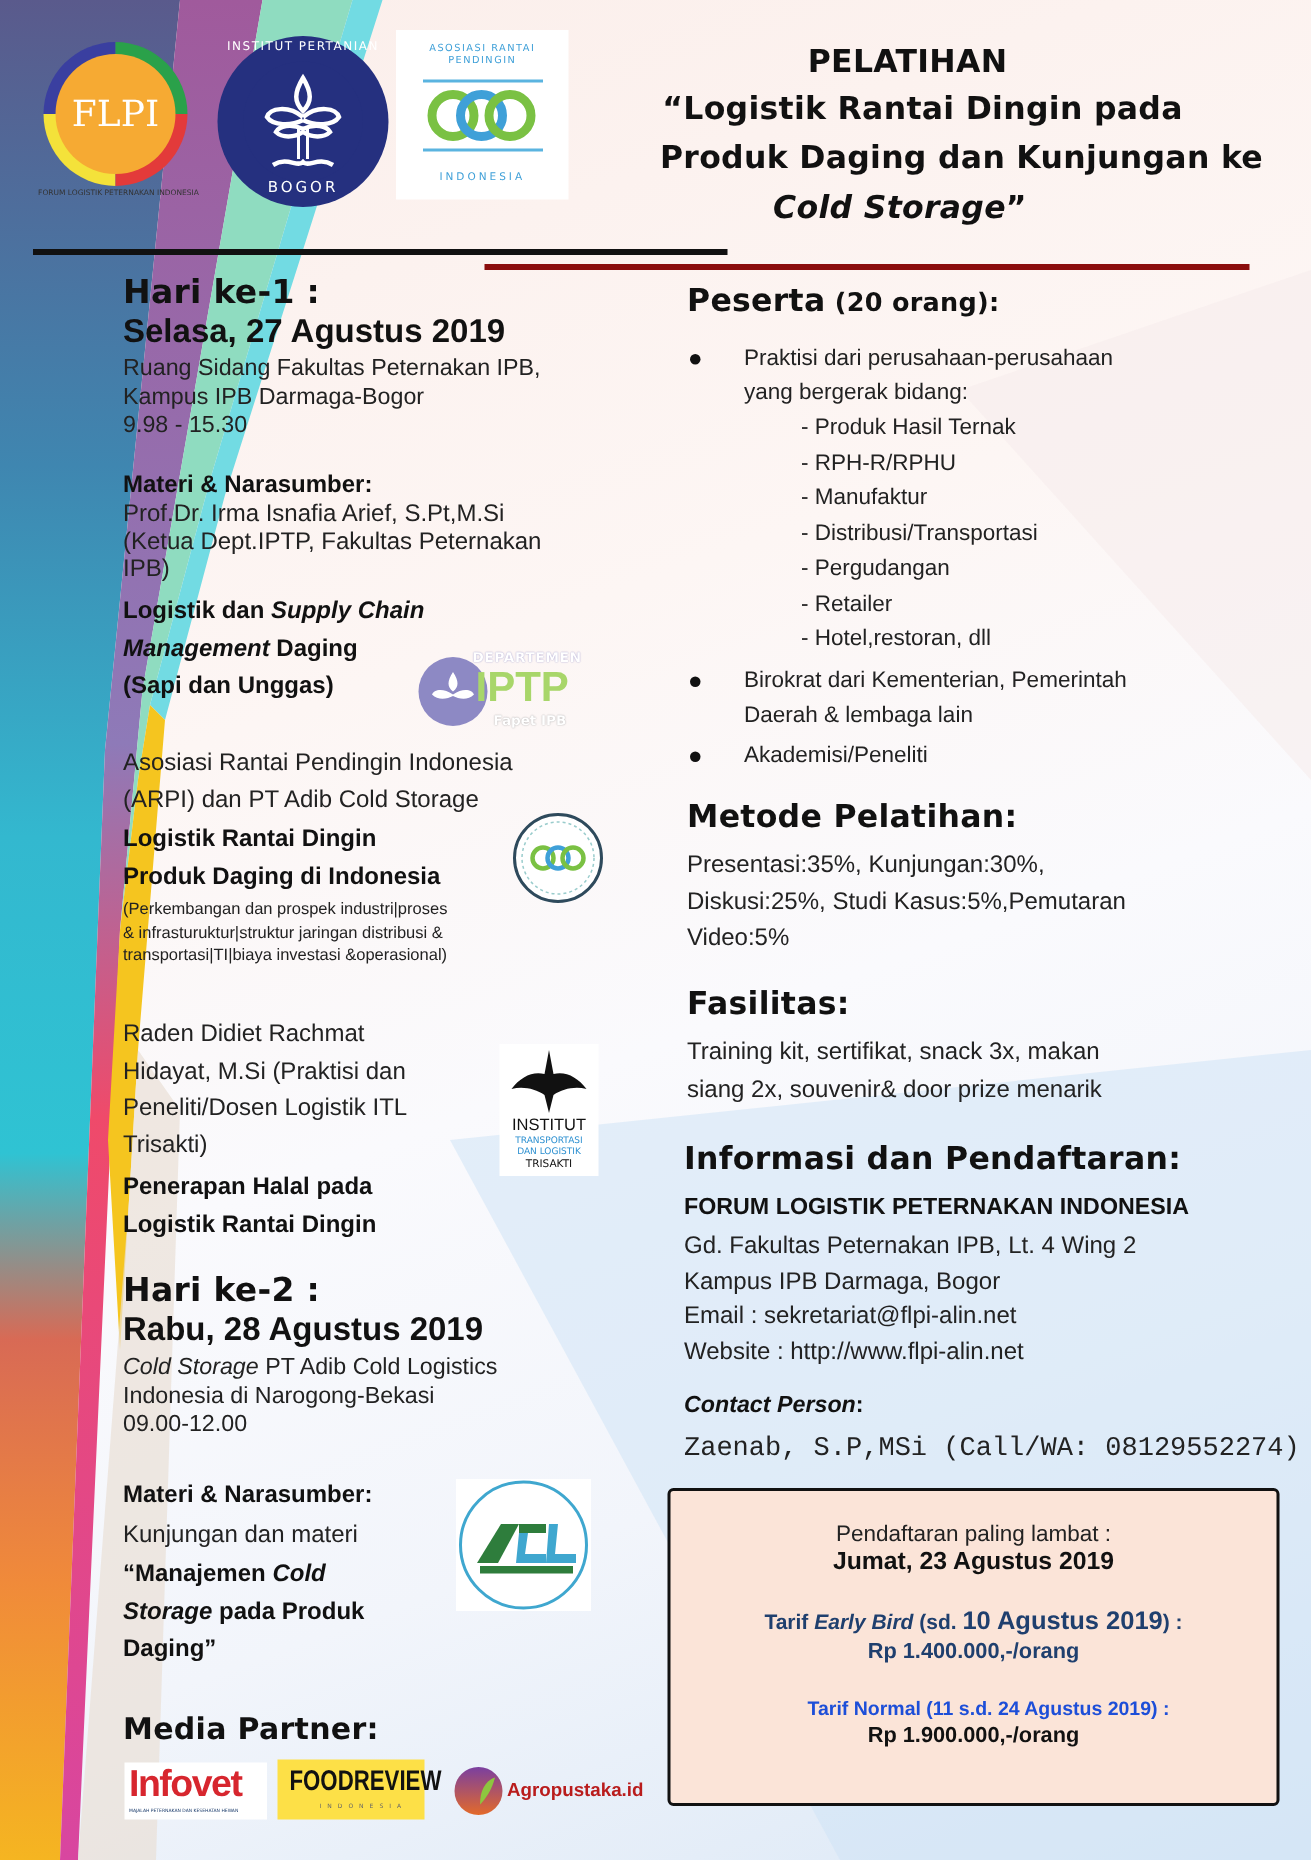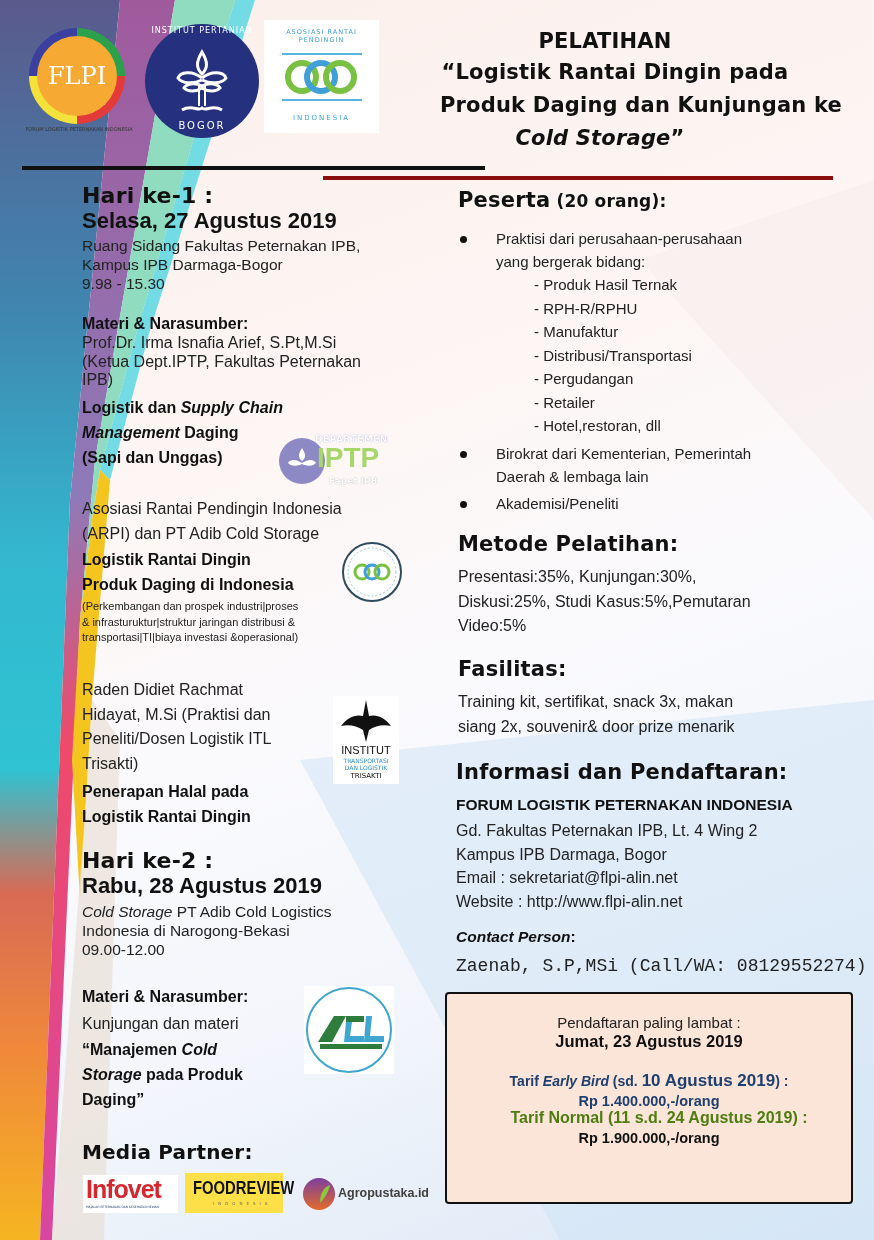--- a/index.html
+++ b/index.html
@@ -220,21 +220,21 @@
   <svg width="34" height="34" viewBox="0 0 34 34" style="position:absolute;left:0;top:0;">
     <defs>
         <linearGradient id="ag" x1="0" y1="0" x2="0" y2="1">
           <stop offset="0" stop-color="#7a3fa0"></stop>
           <stop offset="1" stop-color="#e36a2a"></stop>
         </linearGradient>
       </defs>
     <circle cx="17" cy="17" r="16" fill="url(#ag)"></circle>
     <path d="M18,26 C18,16 22,10 28,8 C26,16 22,22 18,26 Z" fill="#8dc63f"></path>
   </svg>
-  <div class="abs" style="left:36px;top:9px;font-size:12.5px;font-weight:bold;color:#404040;font-family:'Liberation Sans',sans-serif;">Agropustaka.id</div>
+  <div class="abs" style="left:36px;top:9px;font-size:12.5px;font-weight:bold;color:#b91c1c;font-family:'Liberation Sans',sans-serif;">Agropustaka.id</div>
 </div>
 
 <div class="abs hv" style="left:458px;top:188px;font-size:21px;font-weight:900;">
   <span>Peserta</span><span style="font-size:17px;margin-top:44px;"> (20 orang):</span>
 </div>
 
 <div class="abs" style="left:458px;top:227px;width:400px;">
   <div class="pb">
     <span class="dot"></span>
     <div>Praktisi dari perusahaan-perusahaan</div>
@@ -284,15 +284,15 @@
 </div>
 <div class="abs" style="left:456px;top:956px;font-size:18px;font-family:Liberation Mono, monospace;color:#222;">Zaenab, S.P,MSi (Call/WA: 08129552274)</div>
 
 <div class="reg-box">
   <div style="margin-top:20px;font-size:15px;color:#222;">Pendaftaran paling lambat :</div>
   <div style="font-size:16.5px;font-weight:bold;color:#111;margin-top:1px;">Jumat, 23 Agustus 2019</div>
   <div class="navy" style="margin-top:20px;font-size:14px;">
     <span>Tarif </span><i>Early Bird</i><span>  (sd. </span><span style="font-size:17px;">10 Agustus 2019</span><span>) :</span>
   </div>
   <div class="navy" style="font-size:14.5px;margin-top:2px;">Rp 1.400.000,-/orang</div>
-  <div style="font-size:16px;font-weight:bold;color:#4d7c0f;padding-left:20px;">Tarif Normal (11 s.d. 24 Agustus 2019) :</div>
+  <div style="margin-top:22px;font-size:13px;font-weight:bold;color:#1d4ed8;padding-left:20px;">Tarif Normal (11 s.d. 24 Agustus 2019) :</div>
   <div style="font-size:14.5px;font-weight:bold;color:#111;margin-top:3px;">Rp 1.900.000,-/orang</div>
 </div>
 
 </body></html>

